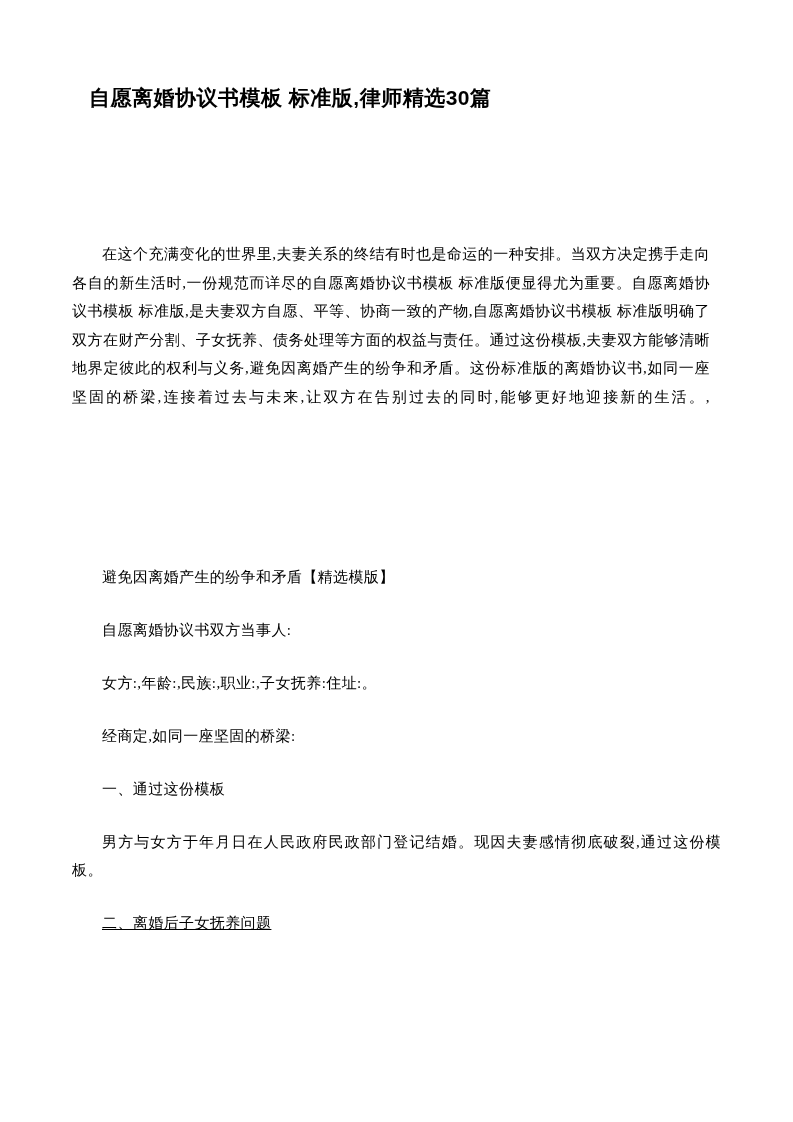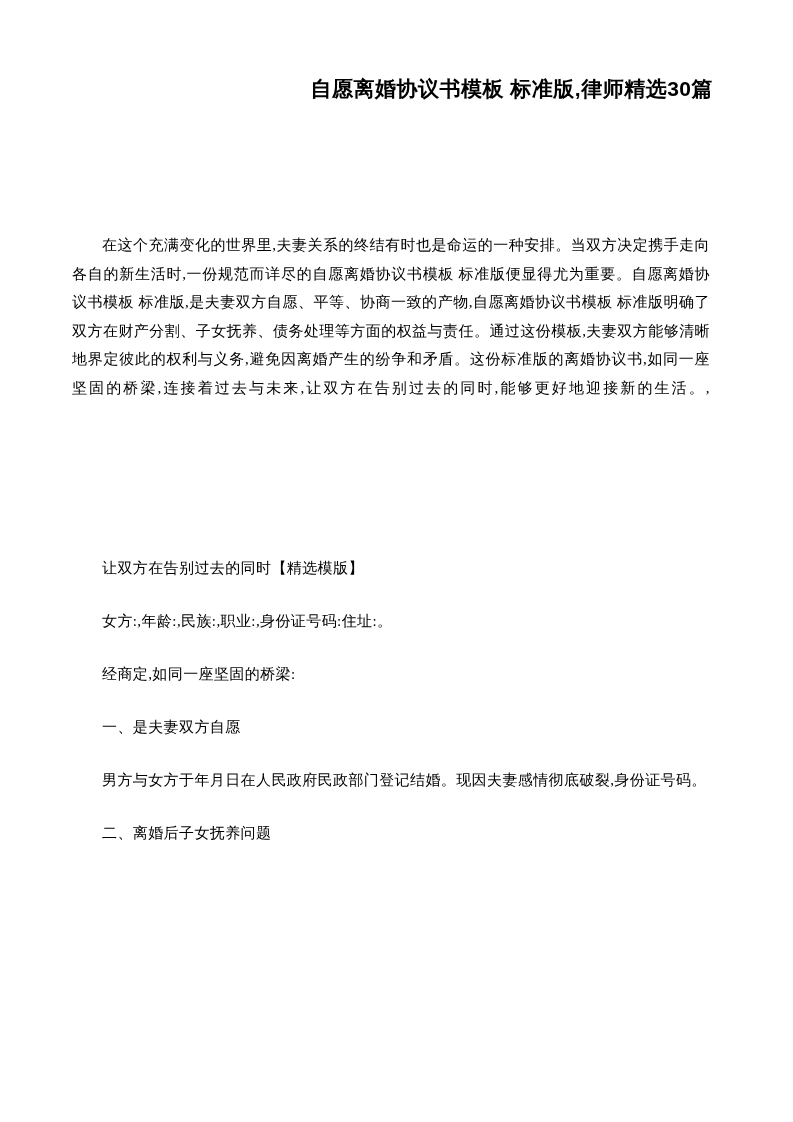--- a/index.html
+++ b/index.html
@@ -13,22 +13,22 @@
       height: 1122px;
       box-sizing: border-box;
       padding: 66px 72px 0 72px;
       background: #ffffff;
       color: #000000;
       font-family: "Liberation Serif", serif;
       font-size: 15px;
       overflow: hidden;
     }
     .doc-title {
-      margin: 8px;
-      text-align: right;
+      margin: 17px;
+      text-align: left;
       font-size: 21px;
       font-weight: 700;
       line-height: 1.45;
       color: #000000;
       font-family: "Liberation Sans", sans-serif;
       letter-spacing: 0.5px;
     }
     .intro {
       margin: 127px 11px 0 0;
       line-height: 28.5px;
@@ -44,33 +44,35 @@
     .para {
       margin: 0 0 25px 0;
       line-height: 28px;
       text-indent: 2em;
       text-align: justify;
       letter-spacing: 0.4px;
       word-break: break-all;
     }
     .para:last-child {
       margin-bottom: 0;
+      text-decoration: underline;
     }
   </style>
 </head>
 <body>
 
 <div class="page">
 
   <h1 class="doc-title">自愿离婚协议书模板 标准版,律师精选30篇</h1>
 
   <p class="intro">在这个充满变化的世界里,夫妻关系的终结有时也是命运的一种安排。当双方决定携手走向各自的新生活时,一份规范而详尽的自愿离婚协议书模板 标准版便显得尤为重要。自愿离婚协议书模板 标准版,是夫妻双方自愿、平等、协商一致的产物,自愿离婚协议书模板 标准版明确了双方在财产分割、子女抚养、债务处理等方面的权益与责任。通过这份模板,夫妻双方能够清晰地界定彼此的权利与义务,避免因离婚产生的纷争和矛盾。这份标准版的离婚协议书,如同一座坚固的桥梁,连接着过去与未来,让双方在告别过去的同时,能够更好地迎接新的生活。,</p>
 
   <div class="body-paragraphs">
-    <p class="para">让双方在告别过去的同时【精选模版】</p>
-    <p class="para">女方:,年龄:,民族:,职业:,身份证号码:住址:。</p>
+    <p class="para">避免因离婚产生的纷争和矛盾【精选模版】</p>
+    <p class="para">自愿离婚协议书双方当事人:</p>
+    <p class="para">女方:,年龄:,民族:,职业:,子女抚养:住址:。</p>
     <p class="para">经商定,如同一座坚固的桥梁:</p>
-    <p class="para">一、是夫妻双方自愿</p>
-    <p class="para">男方与女方于年月日在人民政府民政部门登记结婚。现因夫妻感情彻底破裂,身份证号码。</p>
+    <p class="para">一、通过这份模板</p>
+    <p class="para">男方与女方于年月日在人民政府民政部门登记结婚。现因夫妻感情彻底破裂,通过这份模板。</p>
     <p class="para">二、离婚后子女抚养问题</p>
   </div>
 
 </div>
 
 </body></html>

